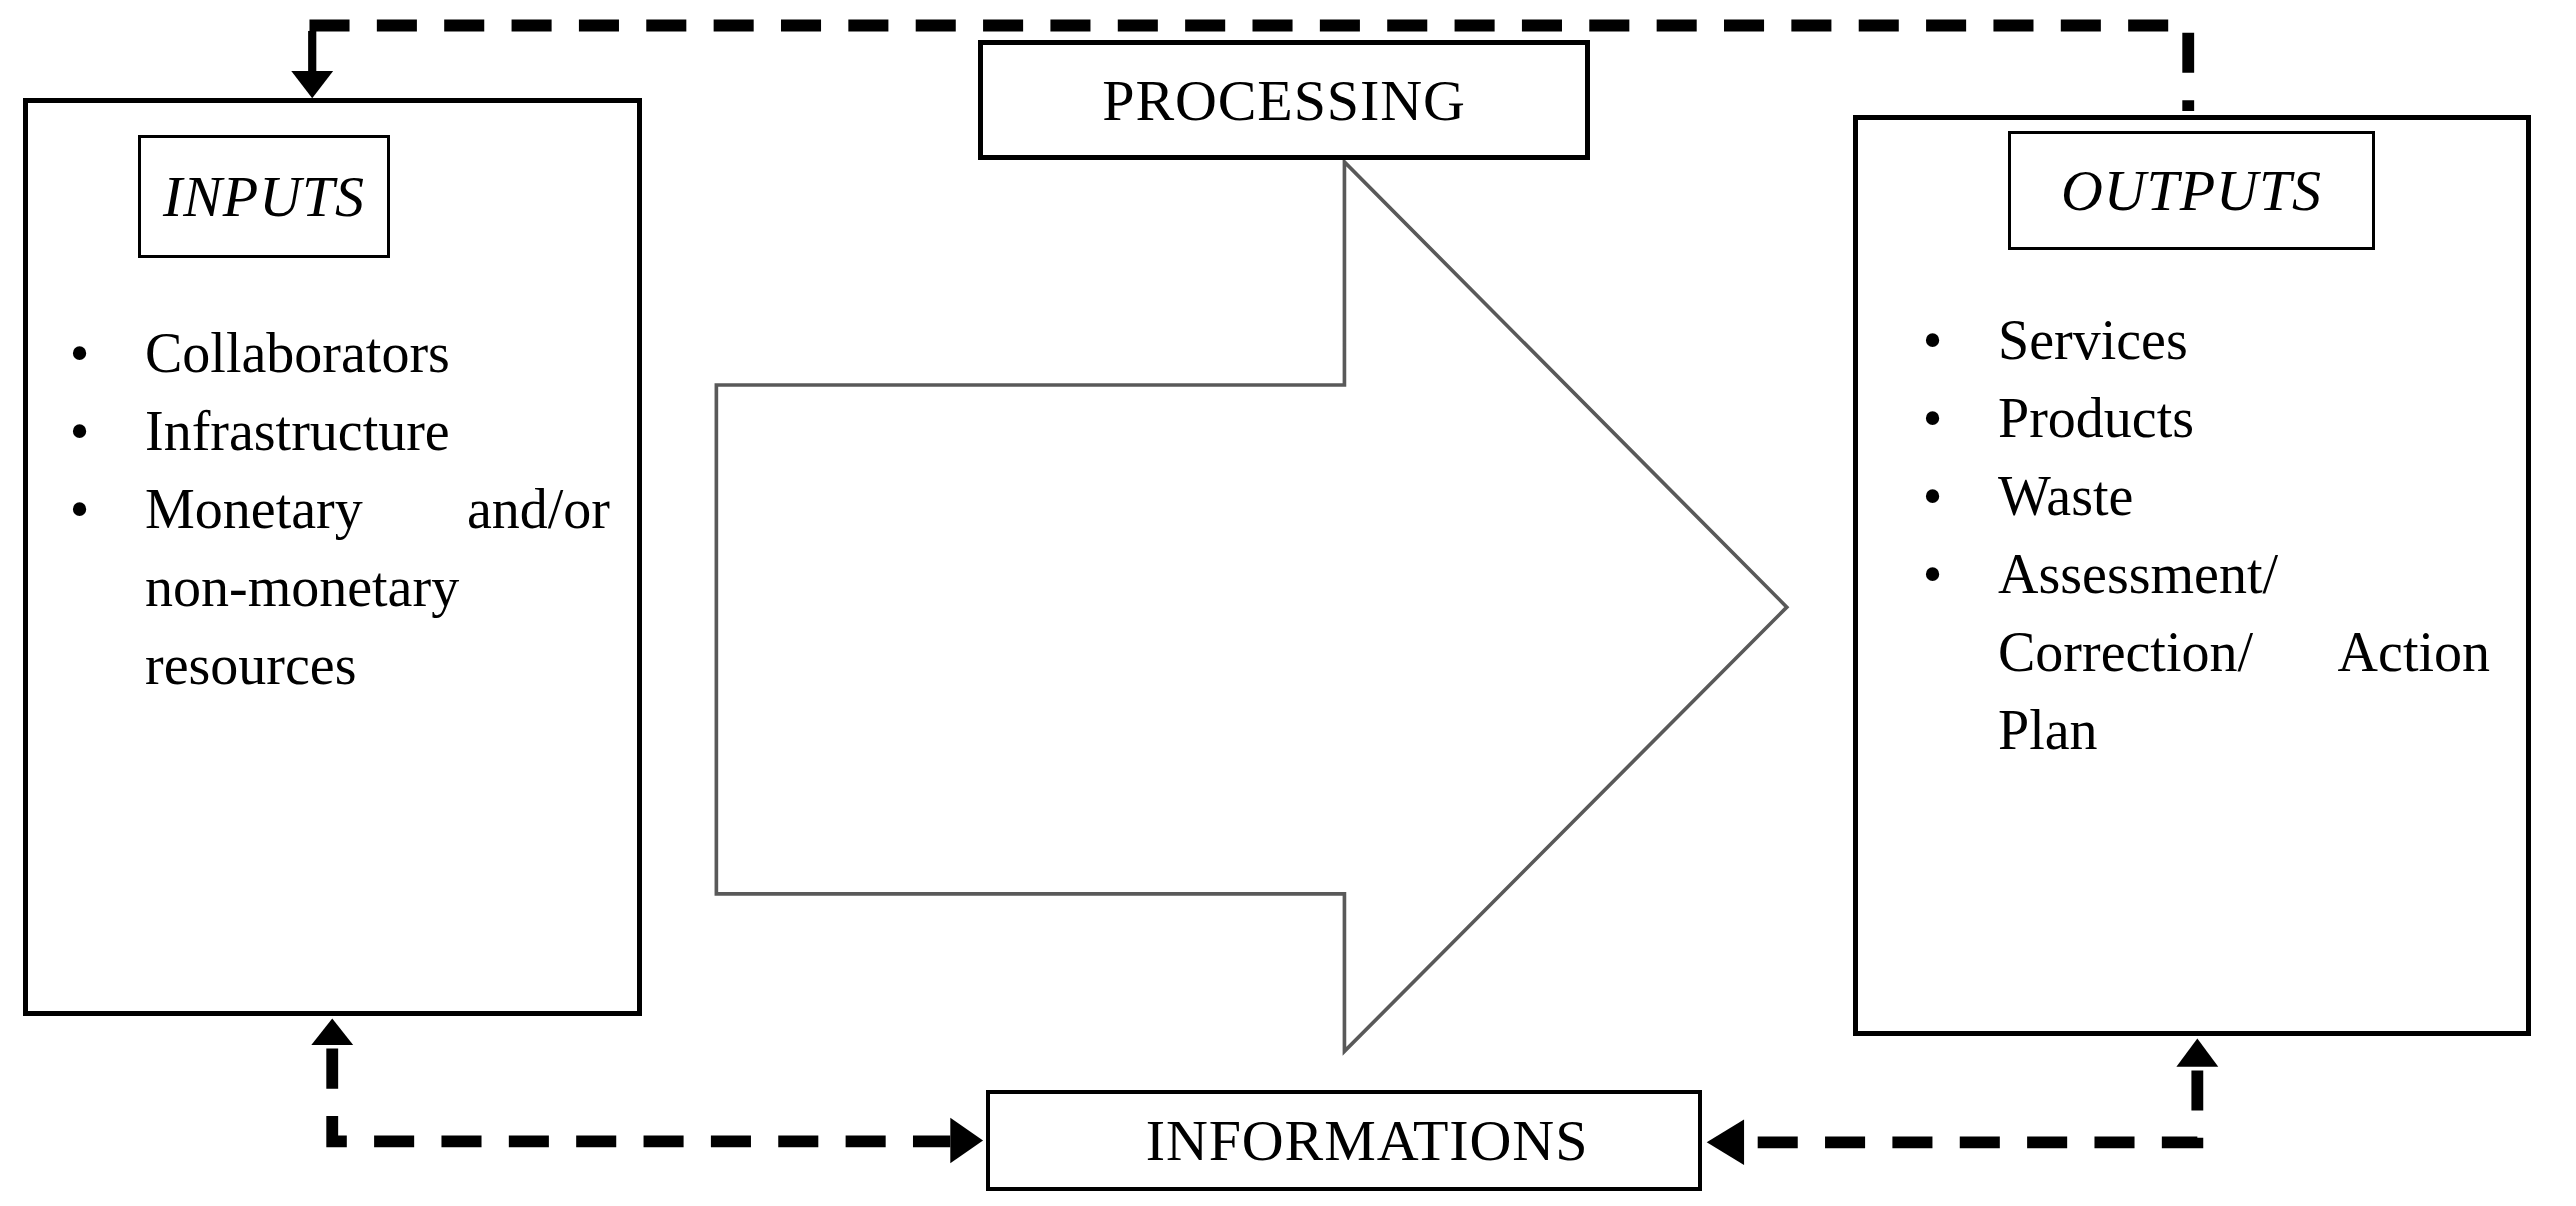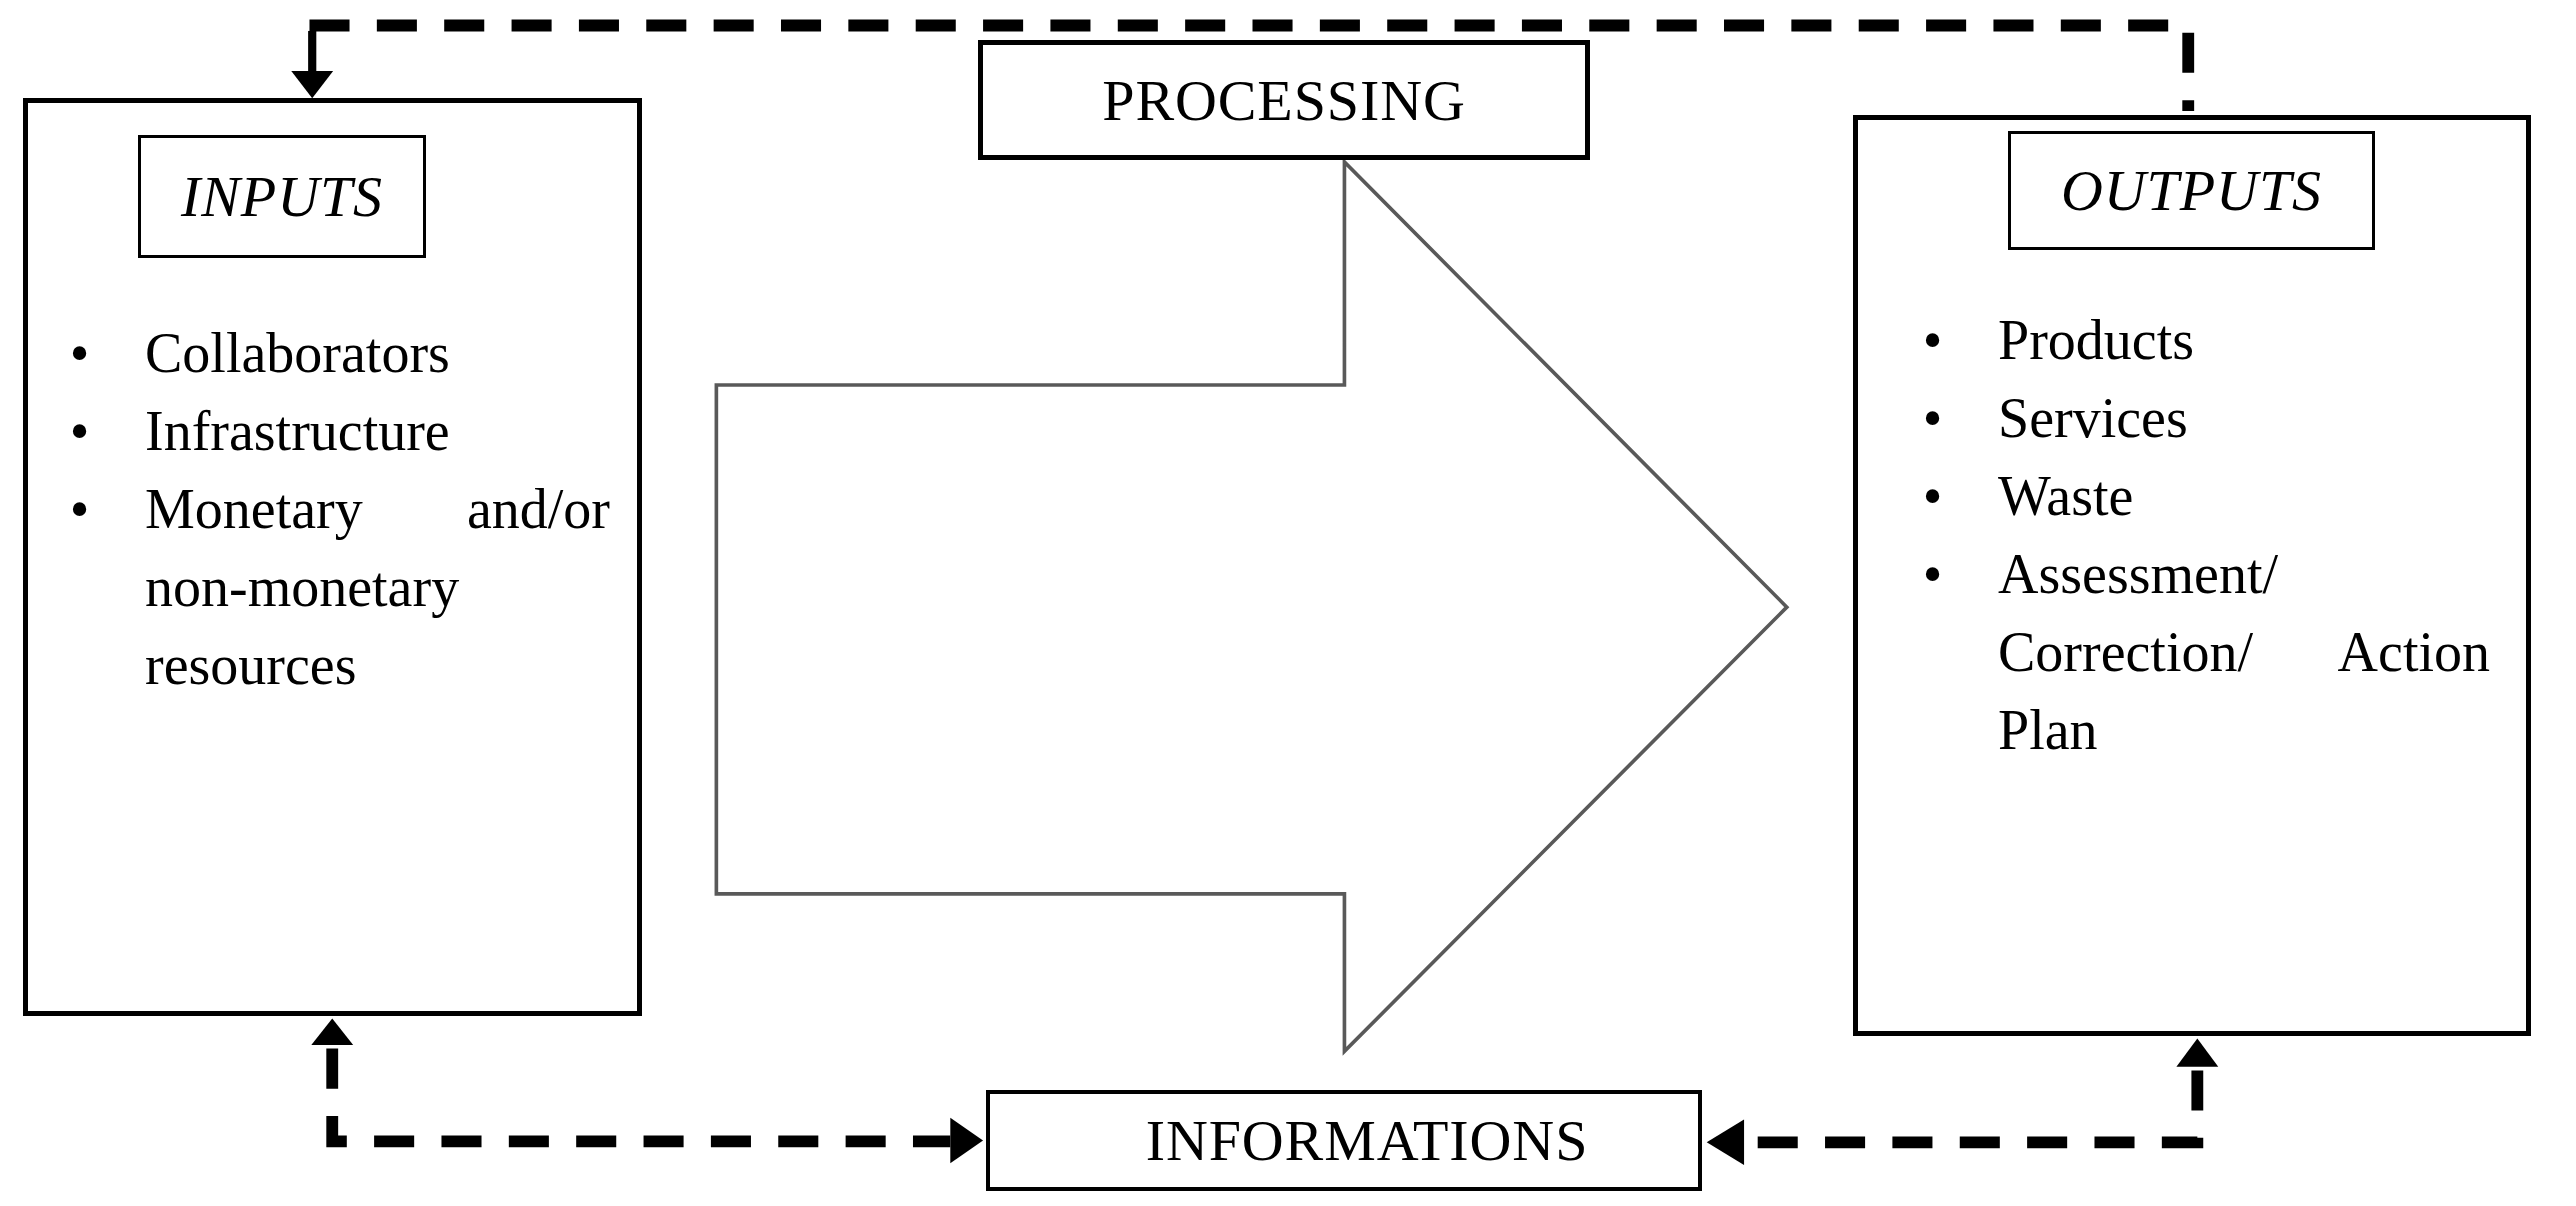--- a/index.html
+++ b/index.html
@@ -77,41 +77,41 @@
     <polygon points="342,1148 388,1148 365,1119" fill="#000000"></polygon>
     <path d="M 365 1152 V 1254 H 1044" fill="none" stroke="#000000" stroke-width="13" stroke-dasharray="44 30"></path>
     <polygon points="1044,1228 1044,1278 1080,1253" fill="#000000"></polygon>
 
     <polygon points="2391,1172 2437,1172 2414,1141" fill="#000000"></polygon>
     <path d="M 2414 1176 V 1255 H 1916" fill="none" stroke="#000000" stroke-width="13" stroke-dasharray="44 30"></path>
     <polygon points="1916,1230 1916,1280 1875,1255" fill="#000000"></polygon>
   </svg>
 
   <div class="box outer-box" style="left:23px; top:98px; width:619px; height:918px;"></div>
-  <div class="box label-box" style="left:138px; top:135px; width:288px; height:123px;">
+  <div class="box label-box" style="left:138px; top:135px; width:252px; height:123px;">
     <span>INPUTS</span>
   </div>
   <div class="bullet-list" style="left:68px; top:314px; width:542px;">
     <div class="bullet-item">Collaborators</div>
     <div class="bullet-item">Infrastructure</div>
     <div class="bullet-item">Monetary and/or non-monetary resources</div>
   </div>
 
   <div class="box outer-box title-box" style="left:978px; top:40px; width:612px; height:120px;">
     <span>PROCESSING</span>
   </div>
 
 
   <div class="box outer-box" style="left:1853px; top:115px; width:678px; height:921px;"></div>
   <div class="box label-box" style="left:2008px; top:131px; width:367px; height:119px;">
     <span>OUTPUTS</span>
   </div>
   <div class="bullet-list" style="left:1921px; top:301px; width:569px;">
+    <div class="bullet-item">Services</div>
     <div class="bullet-item">Products</div>
-    <div class="bullet-item">Services</div>
     <div class="bullet-item">Waste</div>
     <div class="bullet-item">Assessment/ Correction/ Action Plan</div>
   </div>
 
   <div class="box title-box" style="left:986px; top:1090px; width:716px; height:101px; border:4.6px solid #000000;padding-left:46px;">
     <span>INFORMATIONS</span>
   </div>
 
 </div>
 

